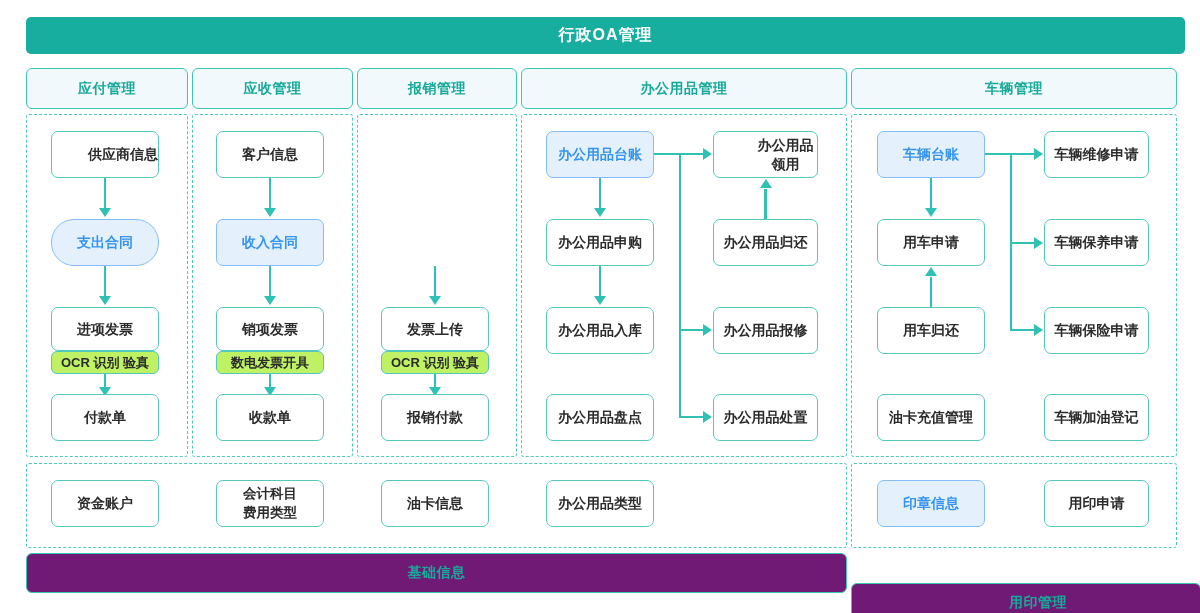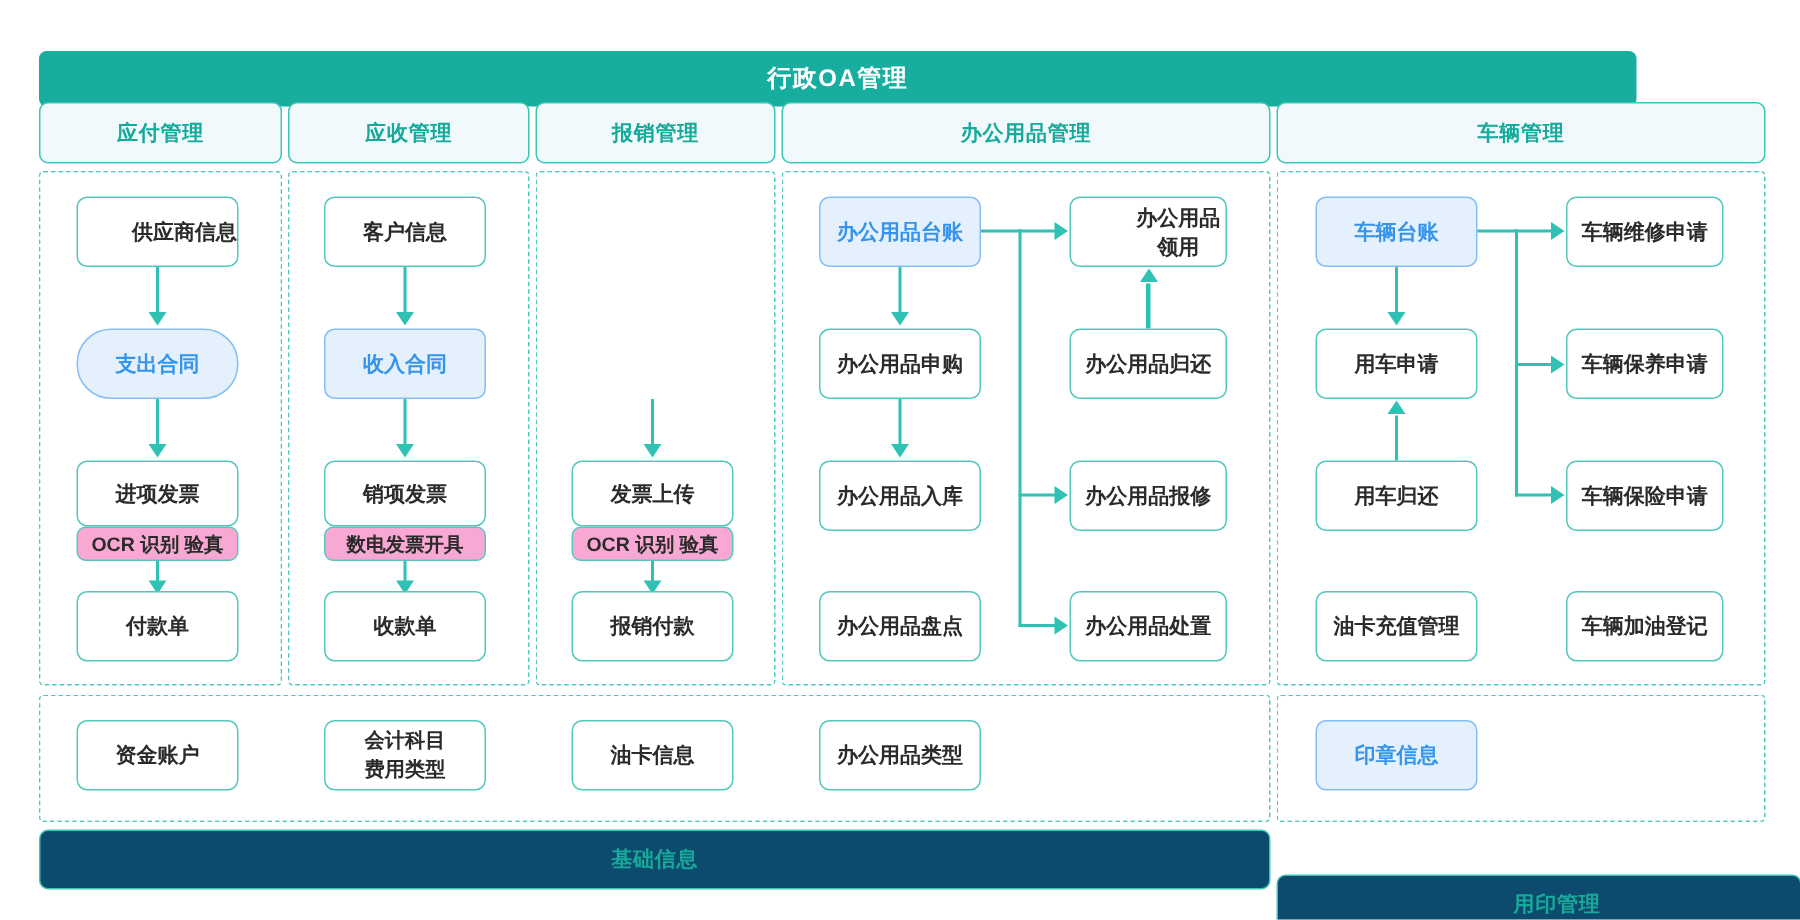--- a/index.html
+++ b/index.html
@@ -6,21 +6,21 @@
   body{
     width:1200px;height:613px;
     background:#ffffff;
     font-family:"Liberation Sans","DejaVu Sans",sans-serif;
     overflow:hidden;
   }
   #root{position:relative;width:1200px;height:613px;}
 
   
   .title-bar{
-    position:absolute;left:26px;top:34px;width:1065px;height:37px;
+    position:absolute;left:26px;top:17px;width:1159px;height:37px;
     background:#18ae9f;border-radius:5px;
     display:flex;align-items:center;justify-content:center;
     color:#ffffff;font-size:16px;font-weight:bold;letter-spacing:1px;
   }
 
   
   .sec-head{
     position:absolute;height:39px;
     background:#f2f9fd;border:1.4px solid #3cc6b6;border-radius:6px;
     display:flex;align-items:center;justify-content:center;
@@ -45,21 +45,21 @@
     box-sizing:border-box;
   }
   .node.blue{
     background:#e4f1fd;border:1.4px solid #85bdf6;color:#3694ec;
   }
   .node.two-line{font-size:13.5px;}
 
   
   .subnode{
     position:absolute;
-    background:#f9a8d4;
+    background:#bef264;
     border:1.3px solid #53c9bd;border-radius:6px;
     display:flex;align-items:center;justify-content:center;
     color:#2b2b2b;font-size:13px;font-weight:bold;
     box-sizing:border-box;
   }
 
   
   .vline{position:absolute;width:2.4px;background:#2fc2b4;}
   .hline{position:absolute;height:2.4px;background:#2fc2b4;}
   .arrow-d{position:absolute;width:0;height:0;
@@ -68,21 +68,21 @@
   .arrow-u{position:absolute;width:0;height:0;
     border-left:6px solid transparent;border-right:6px solid transparent;
     border-bottom:9px solid #2fc2b4;}
   .arrow-r{position:absolute;width:0;height:0;
     border-top:6px solid transparent;border-bottom:6px solid transparent;
     border-left:9px solid #2fc2b4;}
 
   
   .bot-label{
     position:absolute;height:38px;
-    background:#0c4a6e;border:1.4px solid #3cc6b6;border-radius:6px;
+    background:#701a75;border:1.4px solid #3cc6b6;border-radius:6px;
     display:flex;align-items:center;justify-content:center;
     color:#17a99a;font-size:14px;font-weight:bold;letter-spacing:.5px;
   }
 </style>
 </head>
 <body>
 
 <div id="root">
 
   <div class="title-bar">行政OA管理</div>
@@ -201,16 +201,17 @@
 
   <div class="node" style="left:51px;top:480px;width:108px;height:47px;">资金账户</div>
   <div class="node two-line" style="left:216px;top:480px;width:108px;height:47px;white-space:pre-line;">会计科目
 费用类型</div>
   <div class="node" style="left:381px;top:480px;width:108px;height:47px;">油卡信息</div>
   <div class="node" style="left:546px;top:480px;width:108px;height:47px;">办公用品类型</div>
 
   <div class="bot-label" style="left:26px;top:553px;width:819px;">基础信息</div>
 
   <div class="node blue" style="left:877px;top:480px;width:108px;height:47px;">印章信息</div>
+  <div class="node" style="left:1044px;top:480px;width:105px;height:47px;">用印申请</div>
 
   <div class="bot-label" style="left:851px;top:583px;width:324px;padding-left:24px;">用印管理</div>
 
 </div>
 
 </body></html>

